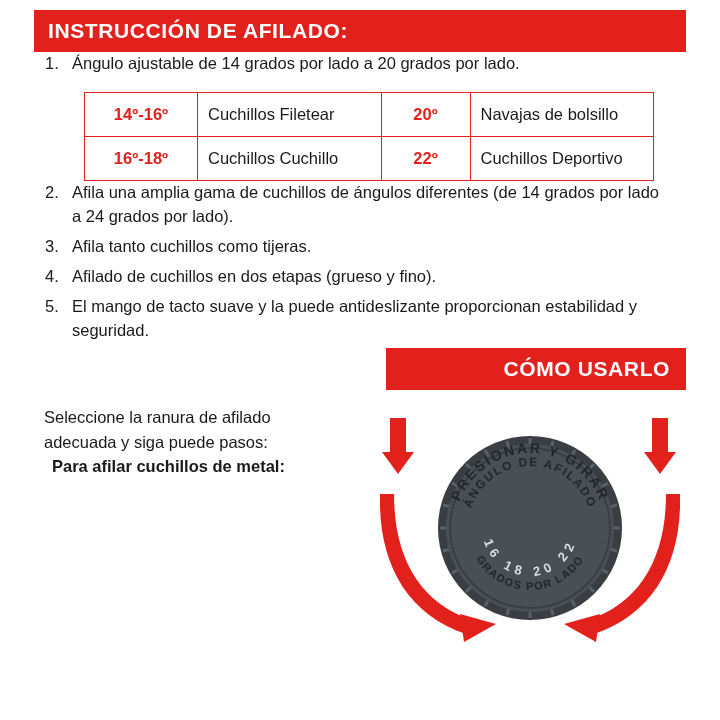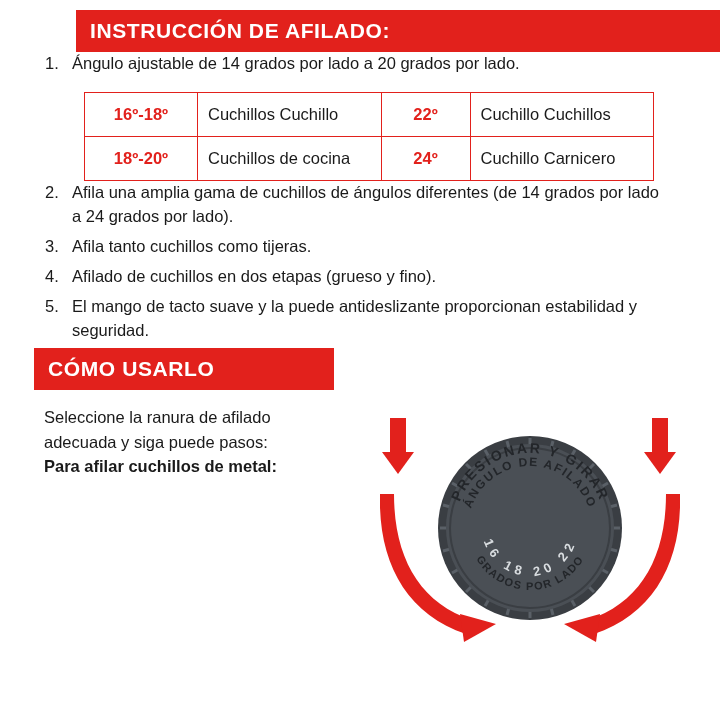--- a/index.html
+++ b/index.html
@@ -29,22 +29,22 @@
     color: #ffffff;
     font-weight: bold;
     font-size: 21px;
     letter-spacing: 0.6px;
     display: inline-block;
     padding: 9px 16px 9px 14px;
     box-sizing: border-box;
   }
   .heading-bar.wide { width: 652px; }
   .heading-bar.narrow { width: 300px; }
-  .heading-wrap-1 { padding-top: 10px; margin-left: 42px; }
-  .heading-wrap-2 { margin-top: 6px; }
+  .heading-wrap-1 { padding-top: 10px; }
+  .heading-wrap-2 { margin-top: 6px; text-align: right; }
 
   
   ol.steps {
     list-style: none;
     margin: 0;
     padding: 0;
   }
   ol.steps li {
     display: flex;
     align-items: flex-start;
@@ -106,21 +106,21 @@
   .lower-text .bold-lead {
     font-weight: normal;
     font-size: 16.5px;
     line-height: 1.35;
     margin: 0 0 2px 0;
   }
   .lower-text .bold-sub {
     font-weight: bold;
     font-size: 16.5px;
     line-height: 1.35;
-    margin: 0 0 1px 0;
+    margin: 0 0 1px 8px;
   }
   .lower-text .body {
     font-size: 16.5px;
     line-height: 1.38;
     margin: 0;
   }
 
   
   .dial-area {
     flex: 1 1 auto;
@@ -146,30 +146,30 @@
     <li>
       <span class="num">1.</span>
       <span class="txt">Ángulo ajustable de 14 grados por lado a 20 grados por lado.</span>
     </li>
   </ol>
 
   <div class="angle-table-wrap">
     <table class="angles">
       <tbody>
         <tr>
+          <td class="angle">14º-16º</td>
+          <td class="desc">Cuchillos Filetear</td>
+          <td class="angle small">20º</td>
+          <td class="desc">Navajas de bolsillo</td>
+        </tr>
+        <tr>
           <td class="angle">16º-18º</td>
           <td class="desc">Cuchillos Cuchillo</td>
           <td class="angle small">22º</td>
-          <td class="desc">Cuchillo Cuchillos</td>
-        </tr>
-        <tr>
-          <td class="angle">18º-20º</td>
-          <td class="desc">Cuchillos de cocina</td>
-          <td class="angle small">24º</td>
-          <td class="desc">Cuchillo Carnicero</td>
+          <td class="desc">Cuchillos Deportivo</td>
         </tr>
       </tbody>
     </table>
   </div>
 
   <ol class="steps rest-items">
     <li>
       <span class="num">2.</span>
       <span class="txt">Afila una amplia gama de cuchillos de ángulos diferentes (de 14 grados por lado a 24 grados por lado).</span>
     </li>

